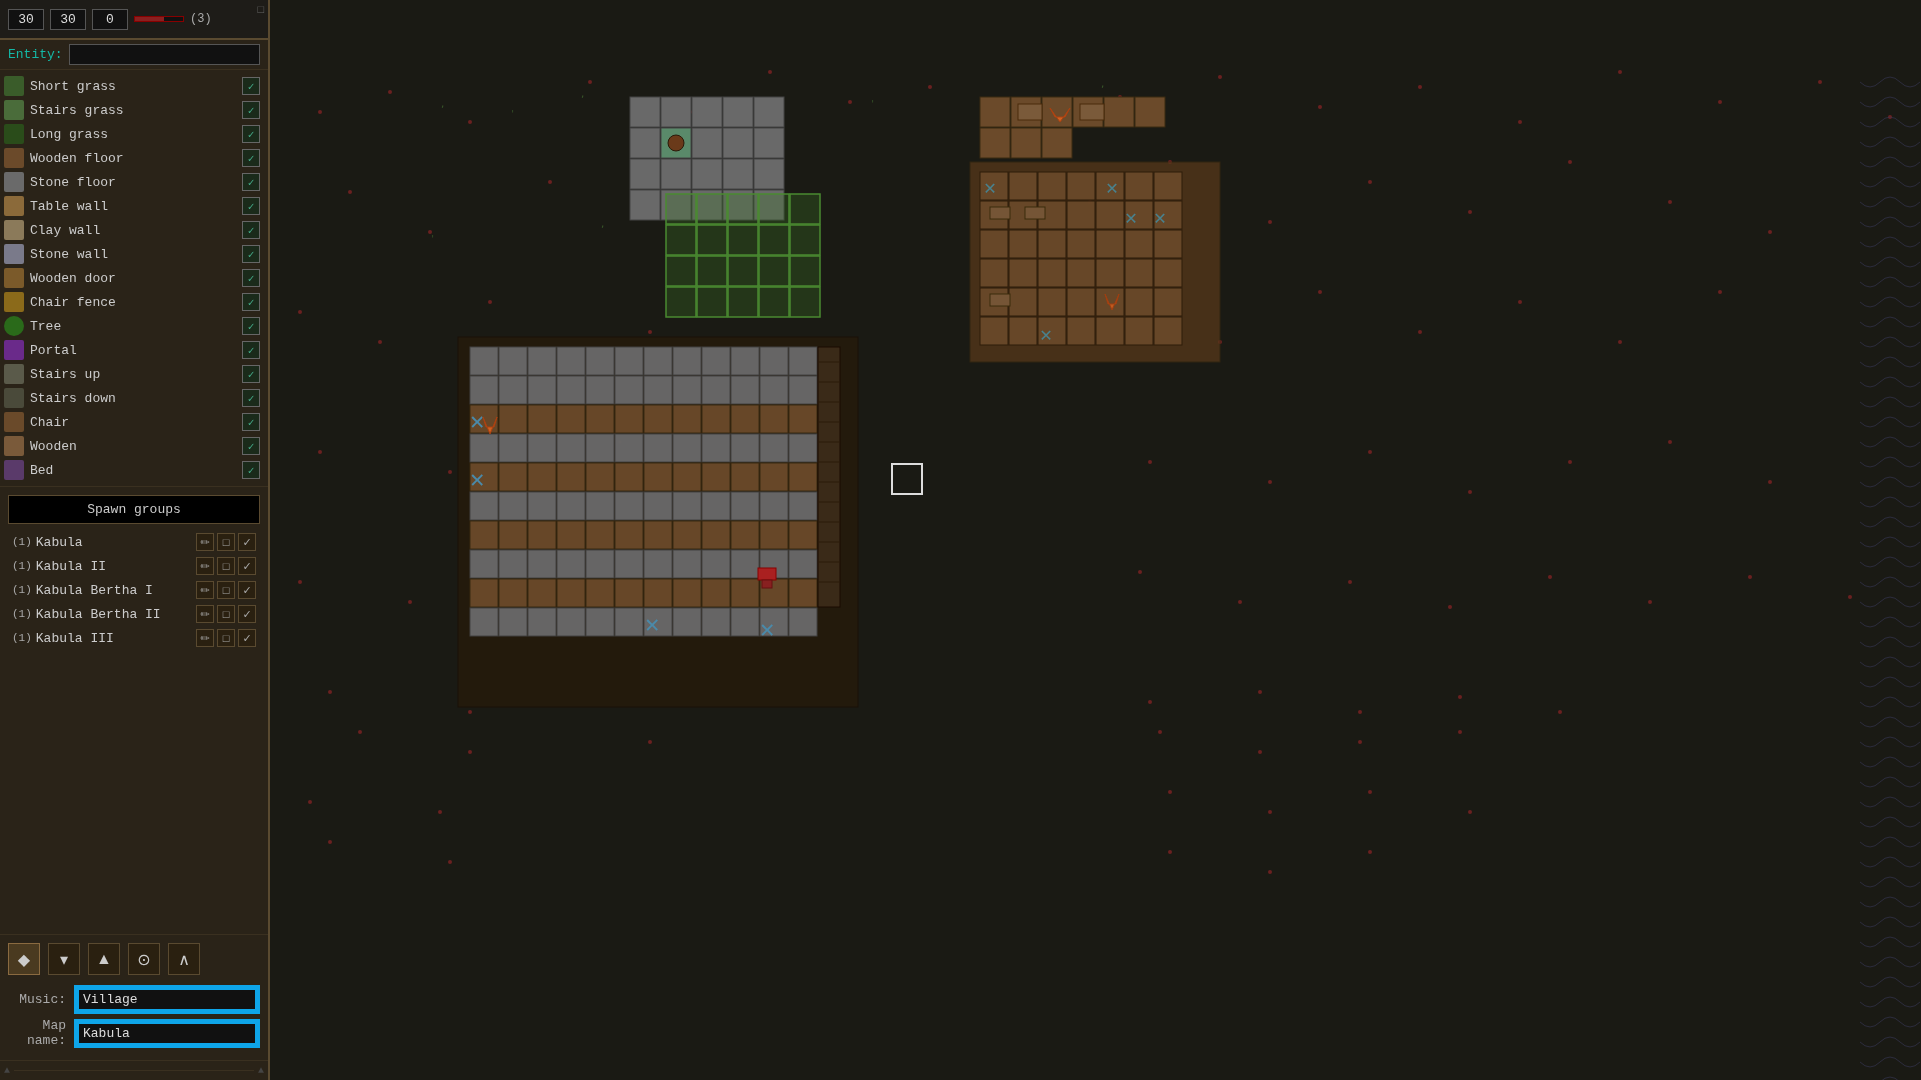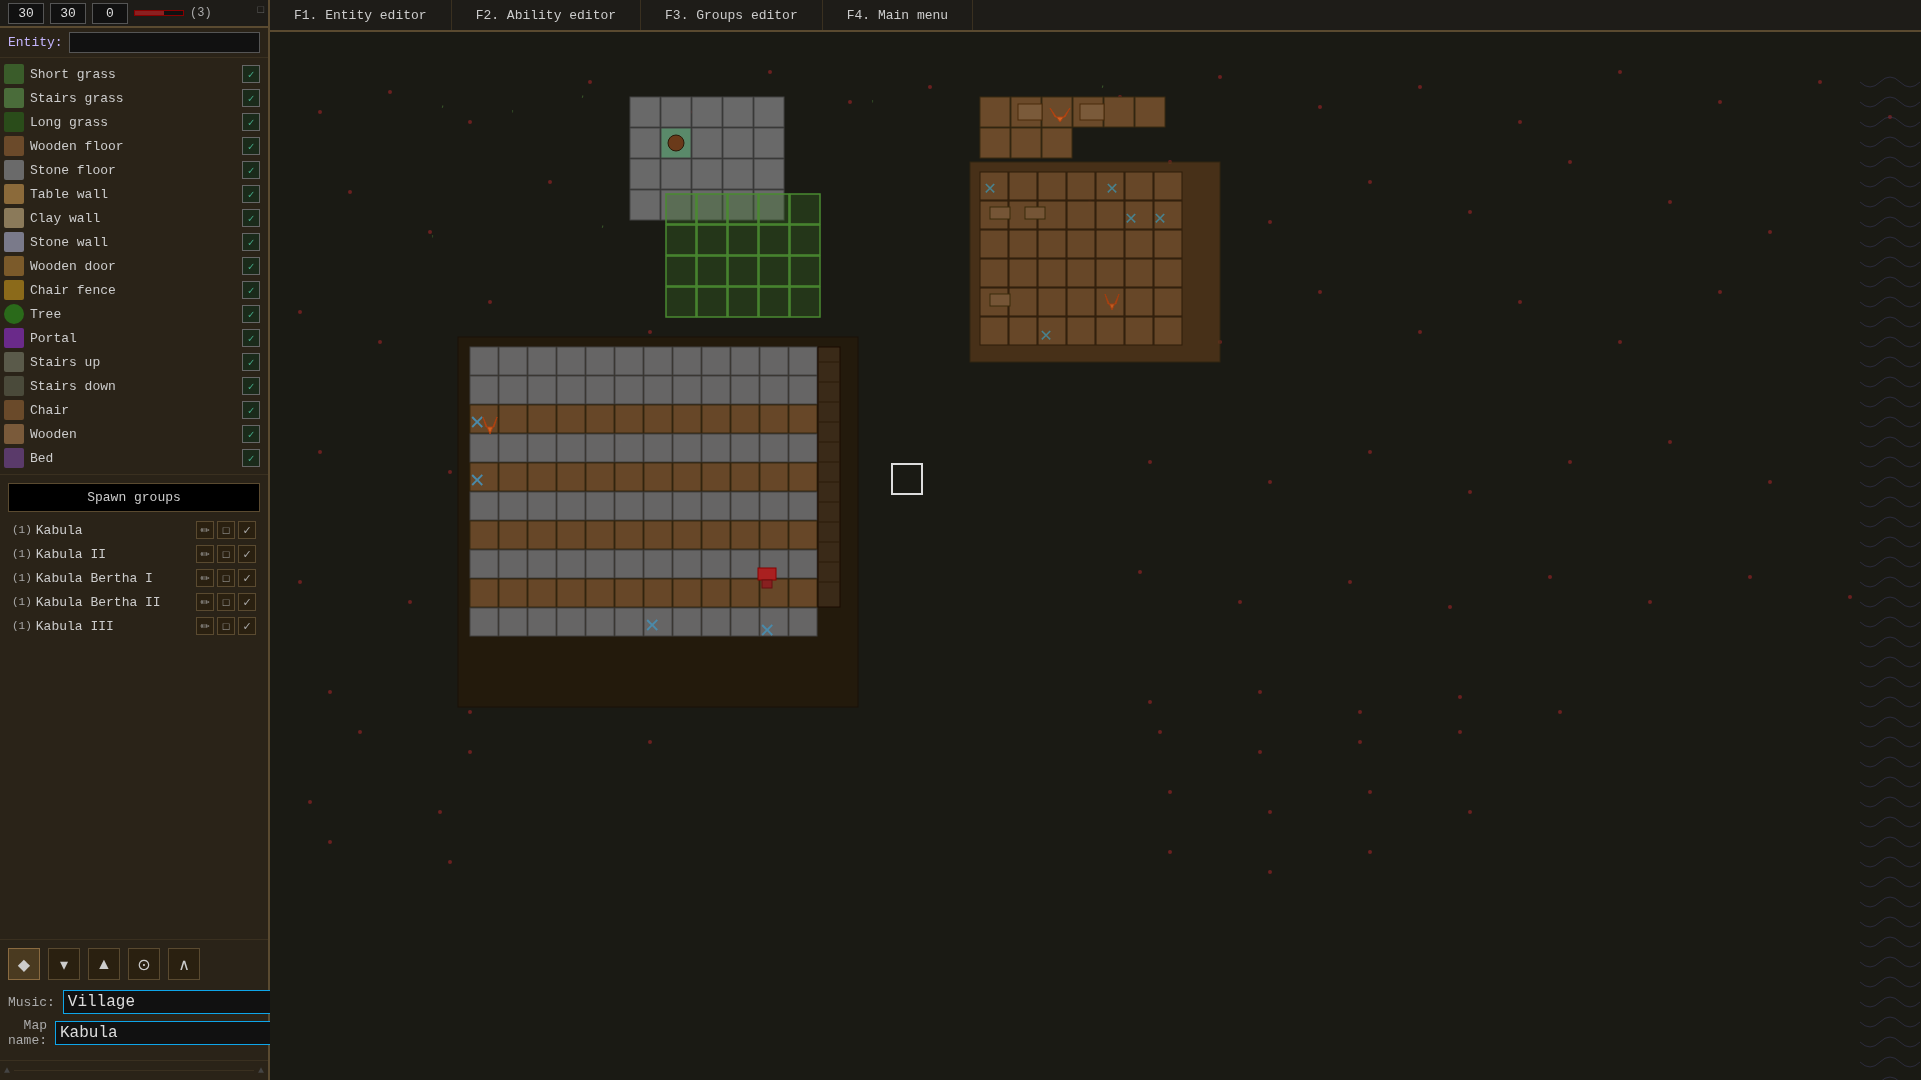--- a/index.html
+++ b/index.html
@@ -24,21 +24,21 @@
       position: relative;
     }
 
     #panel-header {
       background: #1e1c18;
       border-bottom: 2px solid #5a4a30;
       padding: 12px 8px;
       display: flex;
       align-items: center;
       gap: 6px;
-      height: 28px;
+      height: 40px;
       font-family: Liberation Mono, monospace;
     }
 
     .coord-box {
       background: #111;
       border: 1px solid #555;
       color: #ddd;
       font-size: 13px;
       padding: 2px 6px;
       min-width: 36px;
@@ -56,21 +56,21 @@
     }
 
     #entity-row {
       display: flex;
       align-items: center;
       padding: 4px 8px;
       border-bottom: 1px solid #3a3020;
       gap: 6px;
     }
     #entity-row label {
-      color: #c4b5fd;
+      color: #14b8a6;
       font-size: 13px;
     }
     #entity-input {
       flex: 1;
       background: #111;
       border: 1px solid #555;
       color: #ddd;
       font-size: 13px;
       padding: 2px 4px;
     }
@@ -222,23 +222,23 @@
     }
     .field-label {
       color: #aaa;
       font-size: 13px;
       width: 70px;
       text-align: right;
     }
     .field-input {
       flex: 1;
       background: #111;
-      border: 1px solid #0ea5e9;
+      border: 5px solid #0ea5e9;
       color: #ddd;
-      font-size: 16px;
+      font-size: 13px;
       padding: 2px 4px;
       font-family: 'Courier New', monospace;
     }
 
     #panel-corners {
       display: flex;
       align-items: center;
       padding: 4px;
       border-top: 1px solid #3a3020;
     }
@@ -464,26 +464,20 @@
 
   <div id="panel-corners">
     <span style="color:#444;font-size:10px;">▲</span>
     <div style="flex:1;height:1px;background:#3a3020;margin:0 4px;"></div>
     <span style="color:#444;font-size:10px;">▲</span>
   </div>
 </div>
 
 <div style="flex:1; display:flex; flex-direction:column; position:relative;">
 
-  <div id="top-menu">
-    <div class="menu-tab">F1. Entity editor</div>
-    <div class="menu-tab">F2. Ability editor</div>
-    <div class="menu-tab">F3. Groups editor</div>
-    <div class="menu-tab">F4. Main menu</div>
-  </div>
 
   <div id="map-area">
     <div id="map-canvas">
       
       <svg width="100%" height="100%" xmlns="http://www.w3.org/2000/svg">
 
         <rect width="100%" height="100%" fill="#1a1a14"></rect>
 
         <circle cx="50" cy="80" r="2" fill="#6a2020"></circle>
         <circle cx="120" cy="60" r="2" fill="#6a2020"></circle>

